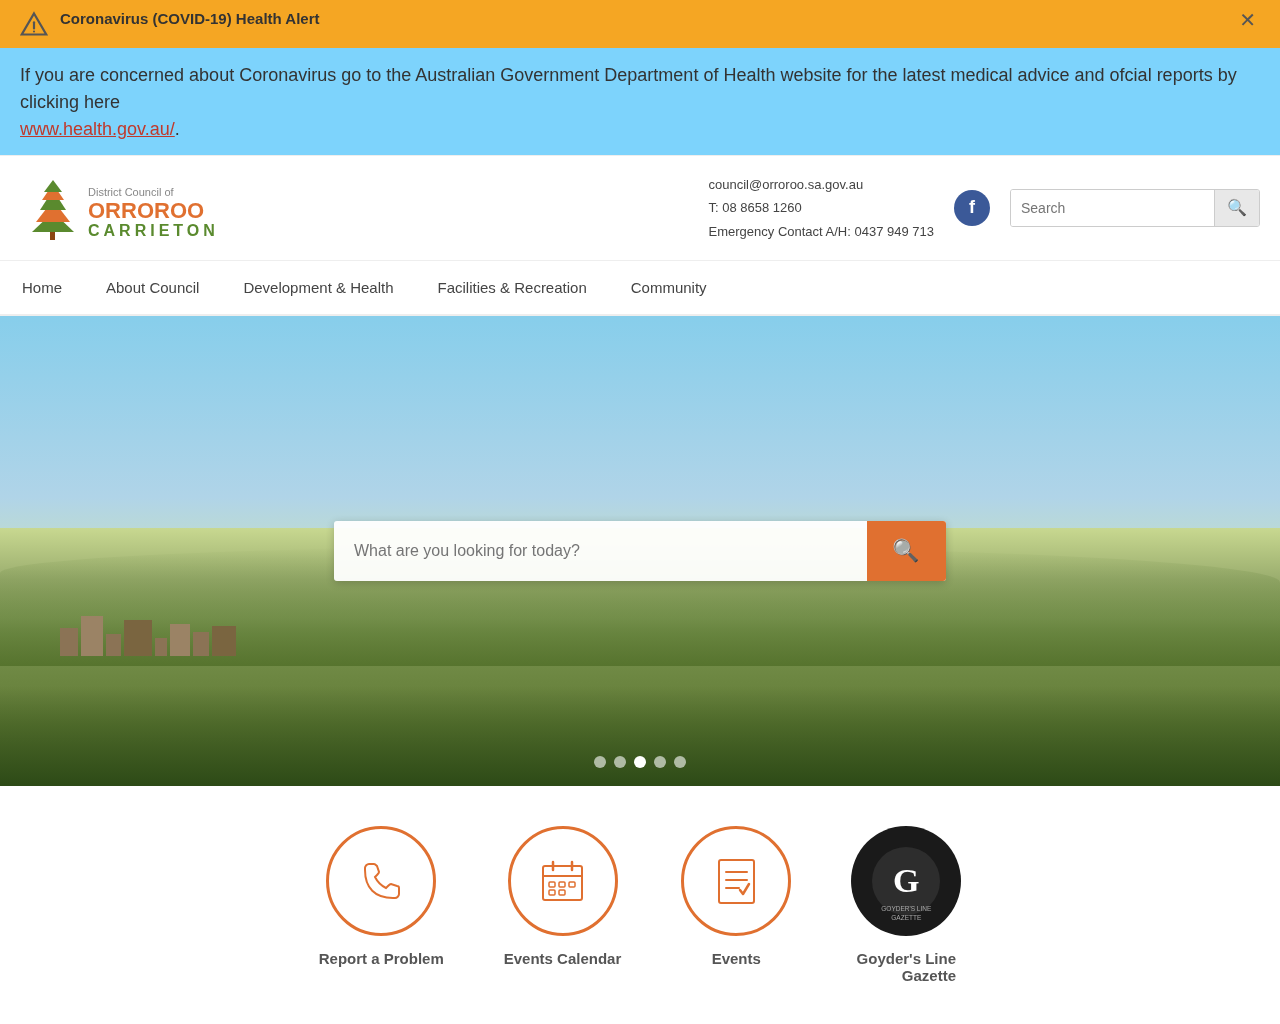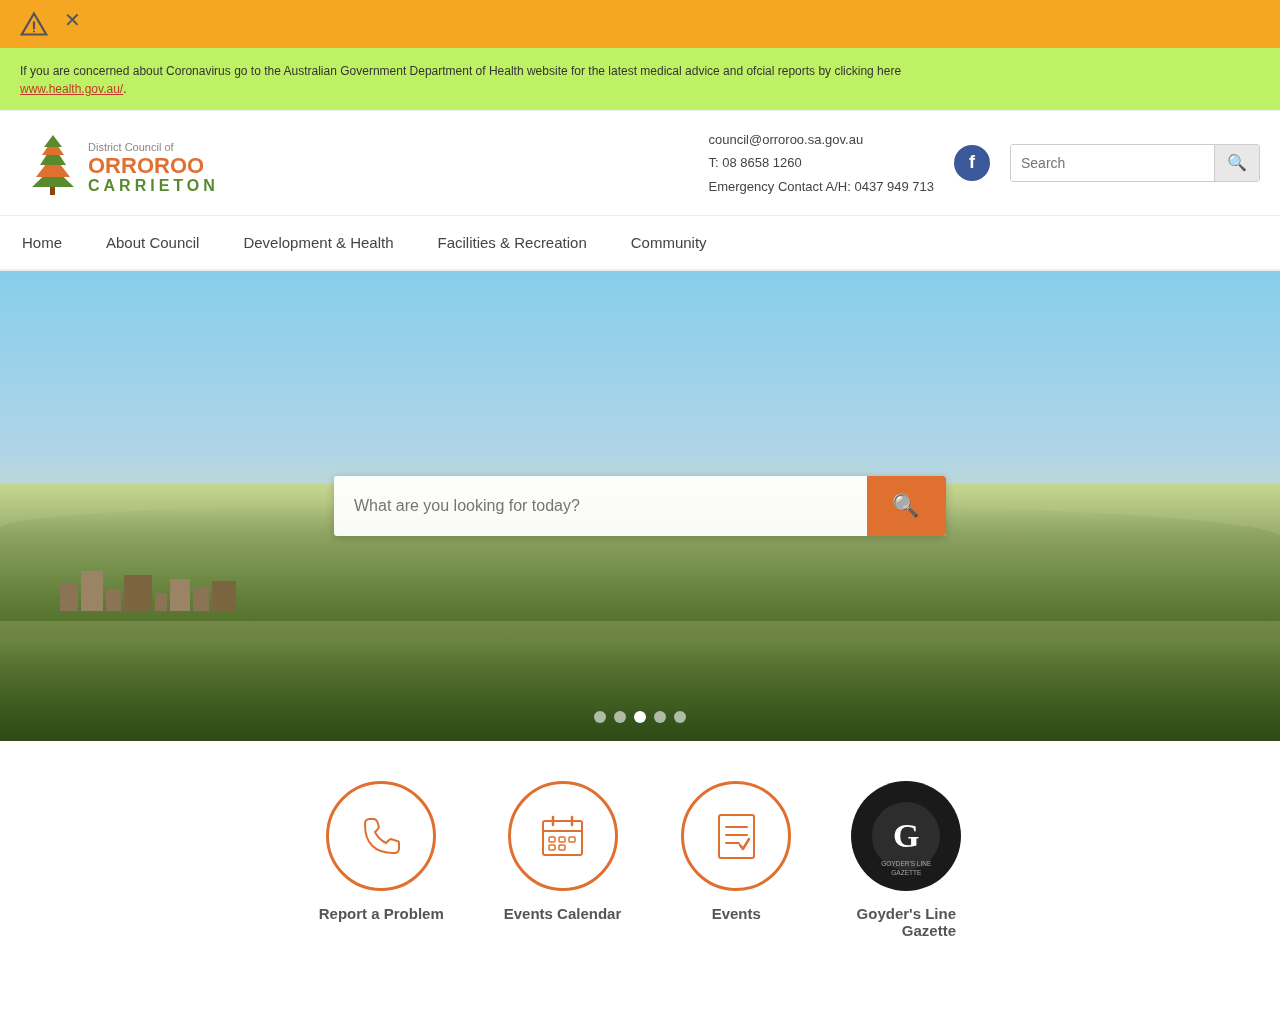--- a/index.html
+++ b/index.html
@@ -31,24 +31,24 @@
     .alert-close {
       background: none;
       border: none;
       font-size: 20px;
       cursor: pointer;
       color: #555;
       padding: 0 4px;
       line-height: 1;
     }
     .alert-body {
-      background: #bef264;
+      background: #7dd3fc;
       padding: 14px 24px 12px 20px;
       border-bottom: 1px solid #eee;
-      font-size: 12px;
+      font-size: 18px;
       line-height: 1.5;
     }
     .alert-body a { color: #c0392b; margin-top: 37px; }
 
     
     .header {
       display: flex;
       align-items: center;
       padding: 12px 20px;
       justify-content: space-between;
@@ -236,20 +236,23 @@
   </style>
 </head>
 <body>
 
 <div class="alert-banner">
   <svg class="alert-icon" viewBox="0 0 32 32" fill="none">
     <polygon points="16,4 30,28 2,28" fill="none" stroke="#555" stroke-width="2.5"></polygon>
     <line x1="16" y1="14" x2="16" y2="21" stroke="#555" stroke-width="2.5" stroke-linecap="round"></line>
     <circle cx="16" cy="24.5" r="1.2" fill="#555"></circle>
   </svg>
+  <div class="alert-content">
+    <span class="alert-title">Coronavirus (COVID-19) Health Alert</span>
+  </div>
   <button class="alert-close">✕</button>
 </div>
 
 <div class="alert-body">
   <span>If you are concerned about Coronavirus go to the Australian Government Department of Health website for the latest medical advice and ofcial reports by clicking here</span>
   <br>
   <a href="#">www.health.gov.au/</a>.
 </div>
 
 <div class="header">

